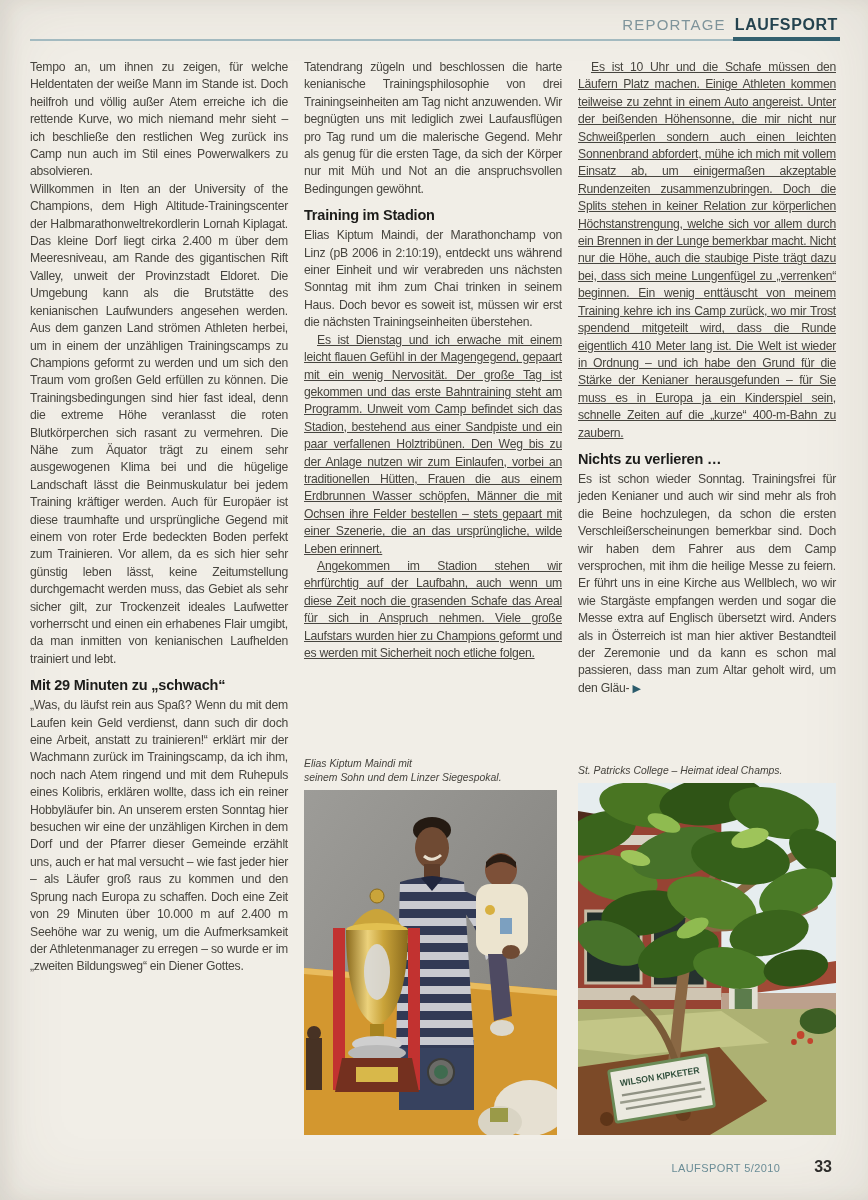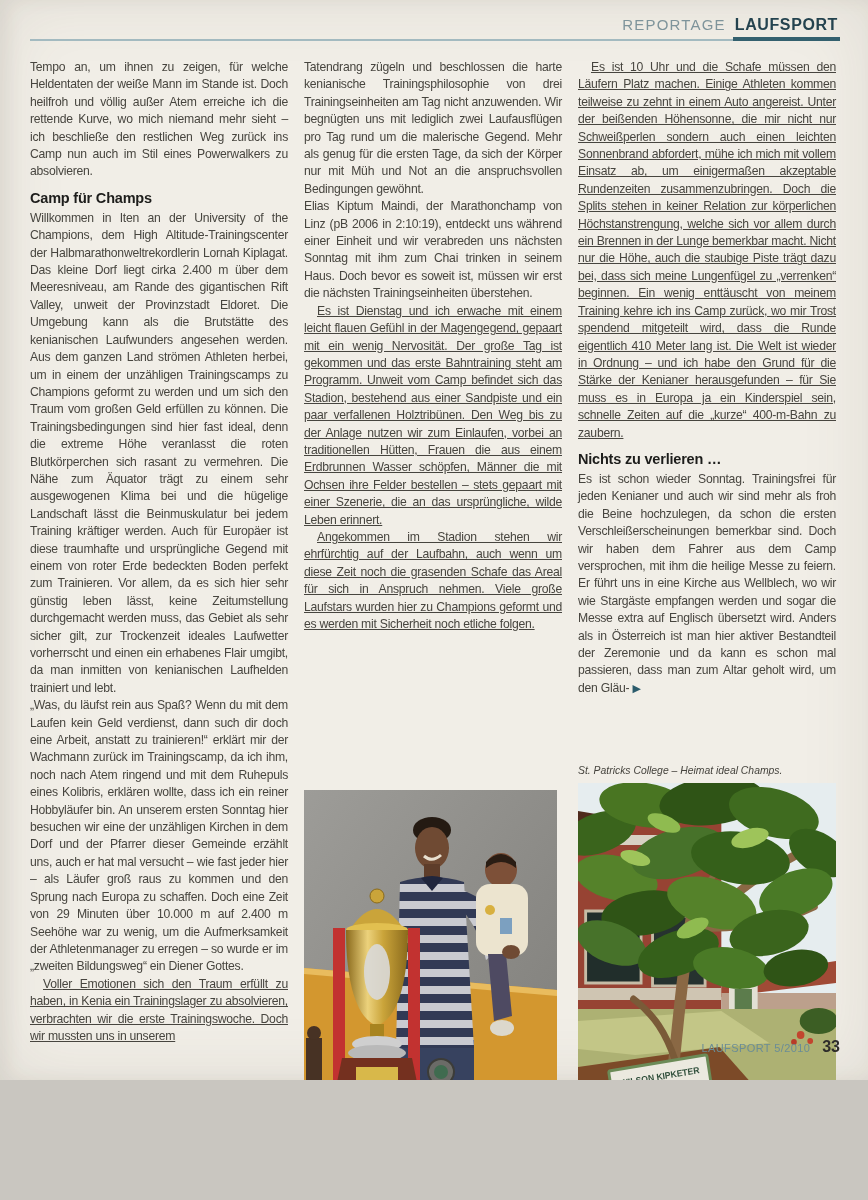--- a/index.html
+++ b/index.html
@@ -1,63 +1,65 @@
 <!DOCTYPE html>
 <html lang="de"><head>
 <meta charset="utf-8">
 <style>
   html,body{margin:0;padding:0;background:#c9c6c0;}
   .page{
-    position:relative;width:868px;height:1080px;margin:0 auto;
+    position:relative;width:868px;height:1200px;margin:0 auto;
     background:#f1eee7;overflow:hidden;
     box-shadow:inset 0 0 70px rgba(90,80,60,.10), inset 8px 0 18px rgba(80,70,55,.08);
     font-family:"Liberation Sans","DejaVu Sans",sans-serif;
   }
   .page-header{margin:16px 28px 0 30px;border-bottom:2px solid #a3bac0;text-align:right;padding-bottom:5px;}
   .section-label{font-size:15px;color:#7e949b;letter-spacing:1.2px;margin-right:7px;}
   .magazine-label{font-size:16px;font-weight:bold;color:#24434f;letter-spacing:.6px;border-bottom:4px solid #33606e;padding:0 2px 4px 2px;}
   .columns{display:flex;gap:16px;margin:18px 28px 0 30px;height:1076px;overflow:hidden;}
   .col{width:258px;flex:0 0 258px;display:flex;flex-direction:column;}
   .body-text{margin:0;font-size:12.2px;line-height:17.4px;letter-spacing:-.25px;color:#47453f;text-align:justify;}
   .body-text.indent{text-indent:13px;text-decoration:underline;}
   .subhead{margin:9px 0 3px;font-size:14.5px;line-height:17px;color:#1d1d1b;letter-spacing:-.2px;font-weight:bold;}
   .figure{margin:auto 0 0 0;flex:0 0 auto;}
   .caption{font-style:italic;font-size:10.4px;line-height:13.5px;color:#45433d;white-space:pre-line;margin:0 0 6px 0;}
   .photo{display:block;}
   .cont-arrow{color:#2b5b6b;font-size:11px;letter-spacing:0;}
-  .page-footer{position:absolute;right:28px;bottom:24px;display:flex;align-items:baseline;gap:12px;}
+  .page-footer{position:absolute;right:36px;bottom:24px;display:flex;align-items:baseline;gap:0;}
   .issue-label{font-size:11px;color:#6b8d96;letter-spacing:.4px;}
-  .page-number{font-size:16px;font-weight:bold;color:#2e2d2b;}
+  .page-number{font-size:16px;font-weight:bold;color:#2e2d2b;margin-left:34px;}
 </style>
 </head>
 <body>
 
 <div class="page">
 
   <header class="page-header">
     <span class="section-label">REPORTAGE</span><span class="magazine-label">LAUFSPORT</span>
   </header>
 
   <main class="columns">
 
     <section class="col">
       <p class="body-text">Tempo an, um ihnen zu zeigen, für welche Heldentaten der weiße Mann im Stande ist. Doch heilfroh und völlig außer Atem erreiche ich die rettende Kurve, wo mich niemand mehr sieht – ich beschließe den restlichen Weg zurück ins Camp nun auch im Stil eines Powerwalkers zu absolvieren.</p>
-      <h2 class="subhead">Camp für Champs</h2>
       <p class="body-text">Willkommen in Iten an der University of the Champions, dem High Altitude-Trainingscenter der Halbmarathonweltrekordlerin Lornah Kiplagat. Das kleine Dorf liegt cirka 2.400 m über dem Meeresniveau, am Rande des gigantischen Rift Valley, unweit der Provinzstadt Eldoret. Die Umgebung kann als die Brutstätte des kenianischen Laufwunders angesehen werden. Aus dem ganzen Land strömen Athleten herbei, um in einem der unzähligen Trainingscamps zu Champions geformt zu werden und um sich den Traum vom großen Geld erfüllen zu können. Die Trainingsbedingungen sind hier fast ideal, denn die extreme Höhe veranlasst die roten Blutkörperchen sich rasant zu vermehren. Die Nähe zum Äquator trägt zu einem sehr ausgewogenen Klima bei und die hügelige Landschaft lässt die Beinmuskulatur bei jedem Training kräftiger werden. Auch für Europäer ist diese traumhafte und ursprüngliche Gegend mit einem von roter Erde bedeckten Boden perfekt zum Trainieren. Vor allem, da es sich hier sehr günstig leben lässt, keine Zeitumstellung durchgemacht werden muss, das Gebiet als sehr sicher gilt, zur Trockenzeit ideales Laufwetter vorherrscht und einen ein erhabenes Flair umgibt, da man inmitten von kenianischen Laufhelden trainiert und lebt.</p>
+      <h2 class="subhead">Mit 29 Minuten zu „schwach“</h2>
       <p class="body-text">„Was, du läufst rein aus Spaß? Wenn du mit dem Laufen kein Geld verdienst, dann such dir doch eine Arbeit, anstatt zu trainieren!“ erklärt mir der Wachmann zurück im Trainingscamp, da ich ihm, noch nach Atem ringend und mit dem Ruhepuls eines Kolibris, erklären wollte, dass ich ein reiner Hobbyläufer bin. An unserem ersten Sonntag hier besuchen wir eine der unzähligen Kirchen in dem Dorf und der Pfarrer dieser Gemeinde erzählt uns, auch er hat mal versucht – wie fast jeder hier – als Läufer groß raus zu kommen und den Sprung nach Europa zu schaffen. Doch eine Zeit von 29 Minuten über 10.000 m auf 2.400 m Seehöhe war zu wenig, um die Aufmerksamkeit der Athletenmanager zu erregen – so wurde er im „zweiten Bildungsweg“ ein Diener Gottes.</p>
-      <p class="body-text indent">Voller Emotionen sich den Traum erfüllt zu haben, in Kenia ein Trainingslager zu absolvieren, verbrachten wir die erste Trainingswoche. Doch wir mussten uns in unserem</p>
     </section>
 
     <section class="col">
       <p class="body-text">Tatendrang zügeln und beschlossen die harte kenianische Trainingsphilosophie von drei Trainingseinheiten am Tag nicht anzuwenden. Wir begnügten uns mit lediglich zwei Laufausflügen pro Tag rund um die malerische Gegend. Mehr als genug für die ersten Tage, da sich der Körper nur mit Müh und Not an die anspruchsvollen Bedingungen gewöhnt.</p>
+      <h2 class="subhead">Training im Stadion</h2>
       <p class="body-text">Elias Kiptum Maindi, der Marathonchamp von Linz (pB 2006 in 2:10:19), entdeckt uns während einer Einheit und wir verabreden uns nächsten Sonntag mit ihm zum Chai trinken in seinem Haus. Doch bevor es soweit ist, müssen wir erst die nächsten Trainingseinheiten überstehen.</p>
       <p class="body-text indent">Es ist Dienstag und ich erwache mit einem leicht flauen Gefühl in der Magengegend, gepaart mit ein wenig Nervosität. Der große Tag ist gekommen und das erste Bahntraining steht am Programm. Unweit vom Camp befindet sich das Stadion, bestehend aus einer Sandpiste und ein paar verfallenen Holztribünen. Den Weg bis zu der Anlage nutzen wir zum Einlaufen, vorbei an traditionellen Hütten, Frauen die aus einem Erdbrunnen Wasser schöpfen, Männer die mit Ochsen ihre Felder bestellen – stets gepaart mit einer Szenerie, die an das ursprüngliche, wilde Leben erinnert.</p>
       <p class="body-text indent">Angekommen im Stadion stehen wir ehrfürchtig auf der Laufbahn, auch wenn um diese Zeit noch die grasenden Schafe das Areal für sich in Anspruch nehmen. Viele große Laufstars wurden hier zu Champions geformt und es werden mit Sicherheit noch etliche folgen.</p>
 
       <figure class="figure">
+        <figcaption class="caption">Elias Kiptum Maindi mit
+seinem Sohn und dem Linzer Siegespokal.</figcaption>
         <svg class="photo" width="253" height="345" viewBox="0 0 253 345" role="img">
           <defs>
             <linearGradient id="wallg" x1="0" y1="0" x2="1" y2="1">
               <stop offset="0" stop-color="#9d9c98"></stop>
                 <stop offset="1" stop-color="#7f7e7a"></stop>
             </linearGradient>
             <linearGradient id="goldg" x1="0" y1="0" x2="1" y2="0">
               <stop offset="0" stop-color="#8a6a1c"></stop>
                 <stop offset="0.35" stop-color="#ecd27c"></stop>
               <stop offset="0.6" stop-color="#caa43a"></stop>

